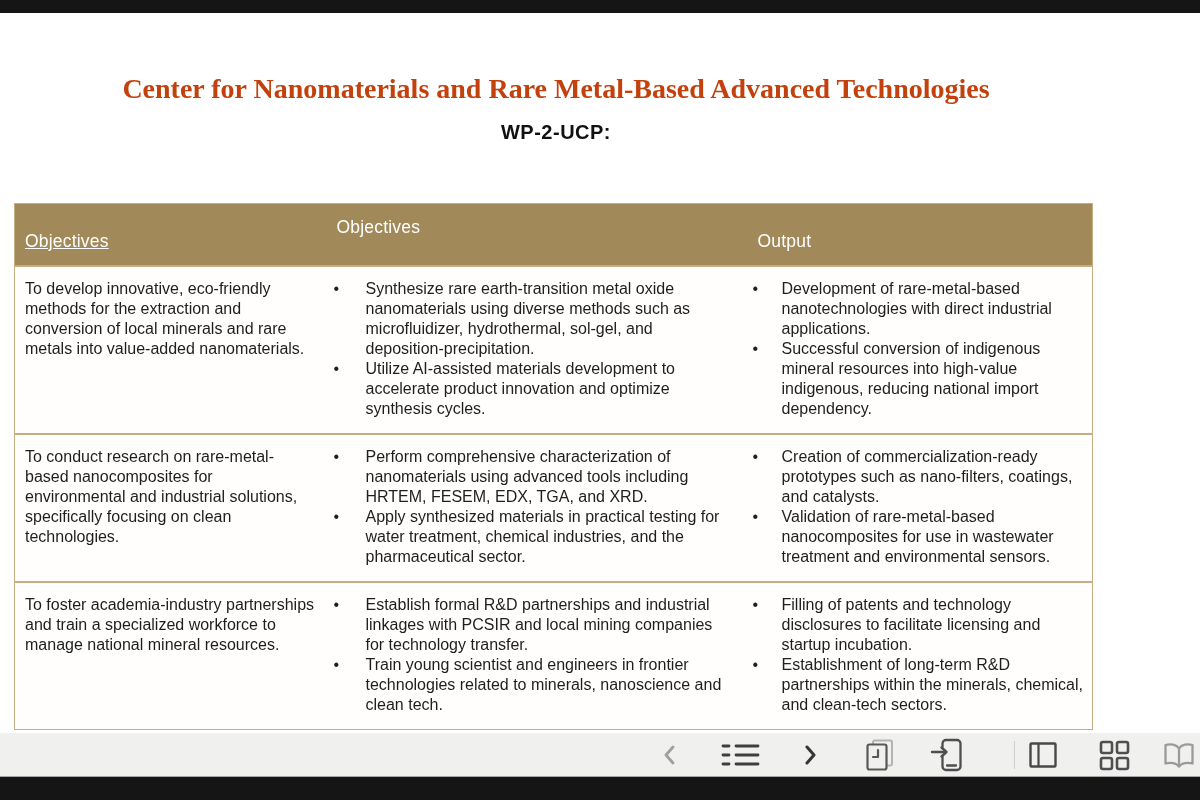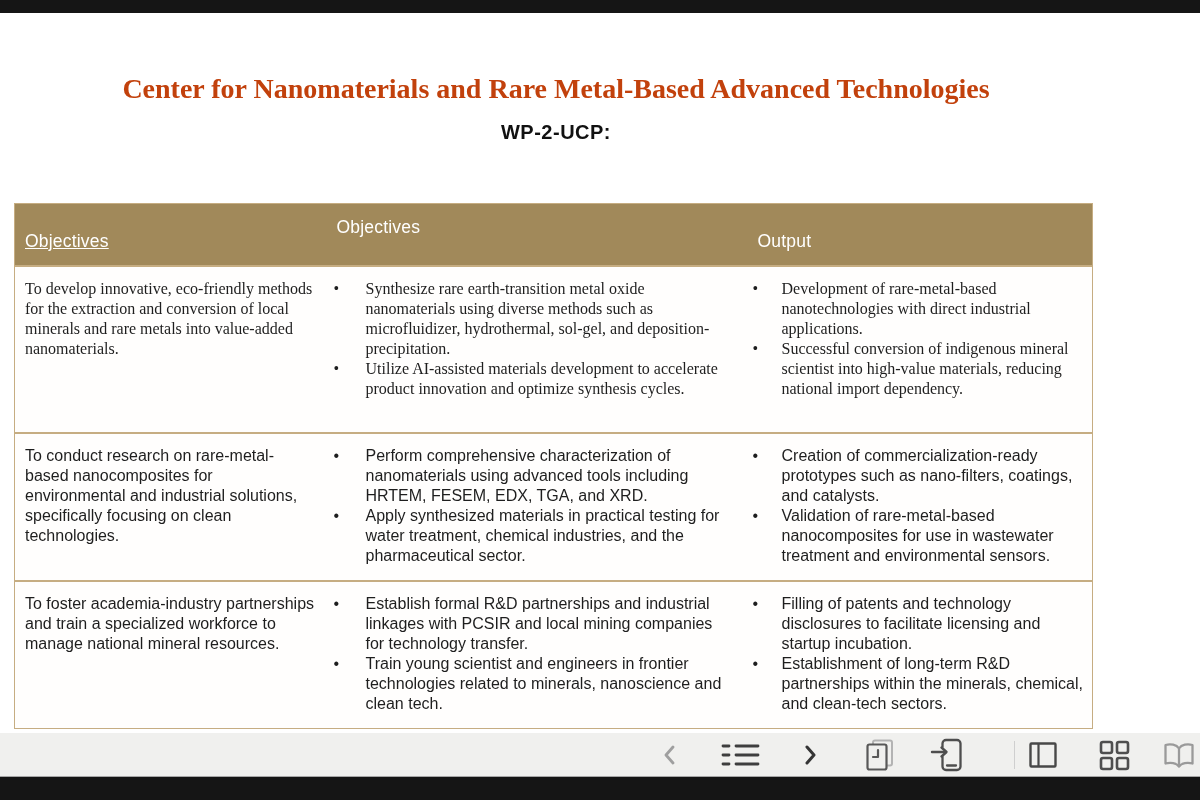--- a/index.html
+++ b/index.html
@@ -65,21 +65,21 @@
 
   table.wp-table td {
     vertical-align: top;
     border-top: 2px solid var(--table-border, #c6ad82);
     font-size: 16px;
     line-height: 20px;
     color: #1e1e1e;
     box-sizing: border-box;
     padding: 12px 8px 14px 10px;
   }
-  tr.r1 td { height: 167px; font-family: Liberation Serif, serif; }
+  tr.r1 td { height: 167px; }
   tr.r2 td { height: 138px; margin-left: 14px; }
   tr.r3 td { height: 147px; }
 
   td.cell-activities { padding-left: 15px; padding-right: 4px; }
   td.cell-output     { padding-left: 14px; padding-right: 6px; }
 
   ul.bullets { margin: 0; padding: 0; list-style: none; }
   ul.bullets li { position: relative; margin: 0; }
   td.cell-activities ul.bullets li { padding-left: 33px; }
   td.cell-output     ul.bullets li { padding-left: 30px; }
@@ -128,21 +128,21 @@
           <td class="cell-objective">To develop innovative, eco-friendly methods for the extraction and conversion of local minerals and rare metals into value-added nanomaterials.</td>
           <td class="cell-activities">
             <ul class="bullets">
               <li><span class="bullet">•</span><span>Synthesize rare earth-transition metal oxide nanomaterials using diverse methods such as microfluidizer, hydrothermal, sol-gel, and deposition-precipitation.</span></li>
               <li><span class="bullet">•</span><span>Utilize AI-assisted materials development to accelerate product innovation and optimize synthesis cycles.</span></li>
             </ul>
           </td>
           <td class="cell-output">
             <ul class="bullets">
               <li><span class="bullet">•</span><span>Development of rare-metal-based nanotechnologies with direct industrial applications.</span></li>
-              <li><span class="bullet">•</span><span>Successful conversion of indigenous mineral scientist into high-value materials, reducing national import dependency.</span></li>
+              <li><span class="bullet">•</span><span>Successful conversion of indigenous mineral resources into high-value indigenous, reducing national import dependency.</span></li>
             </ul>
           </td>
         </tr>
         <tr class="r2">
           <td class="cell-objective">To conduct research on rare-metal-based nanocomposites for environmental and industrial solutions, specifically focusing on clean technologies.</td>
           <td class="cell-activities">
             <ul class="bullets">
               <li><span class="bullet">•</span><span>Perform comprehensive characterization of nanomaterials using advanced tools including HRTEM, FESEM, EDX, TGA, and XRD.</span></li>
               <li><span class="bullet">•</span><span>Apply synthesized materials in practical testing for water treatment, chemical industries, and the pharmaceutical sector.</span></li>
             </ul>

